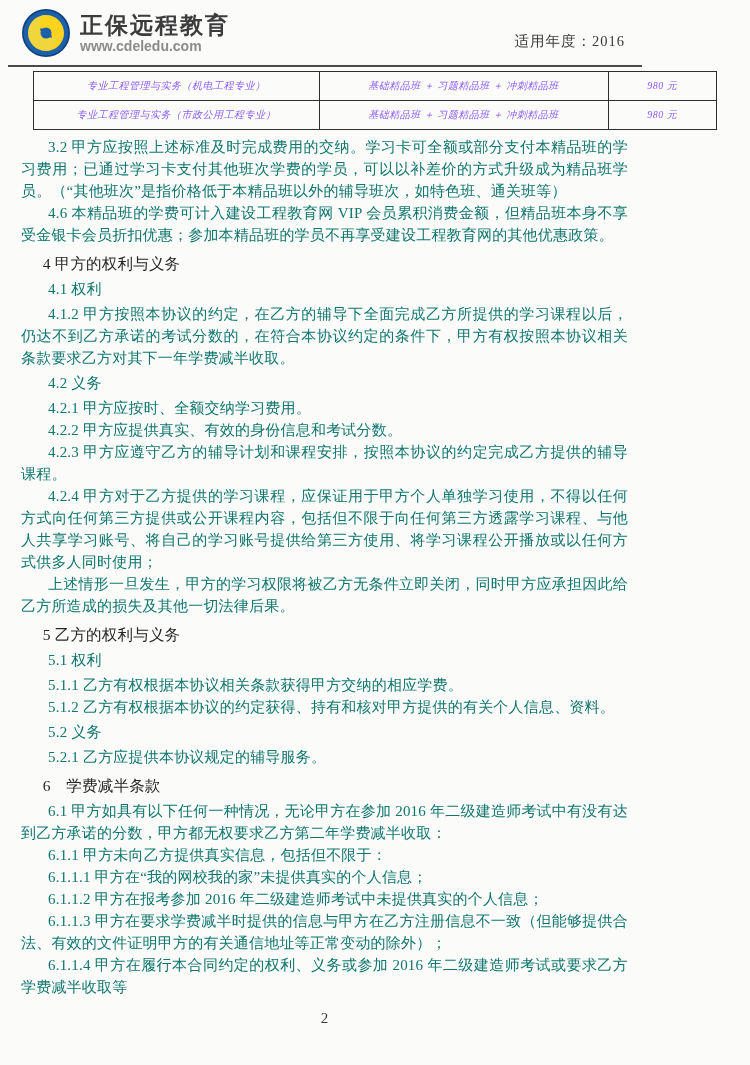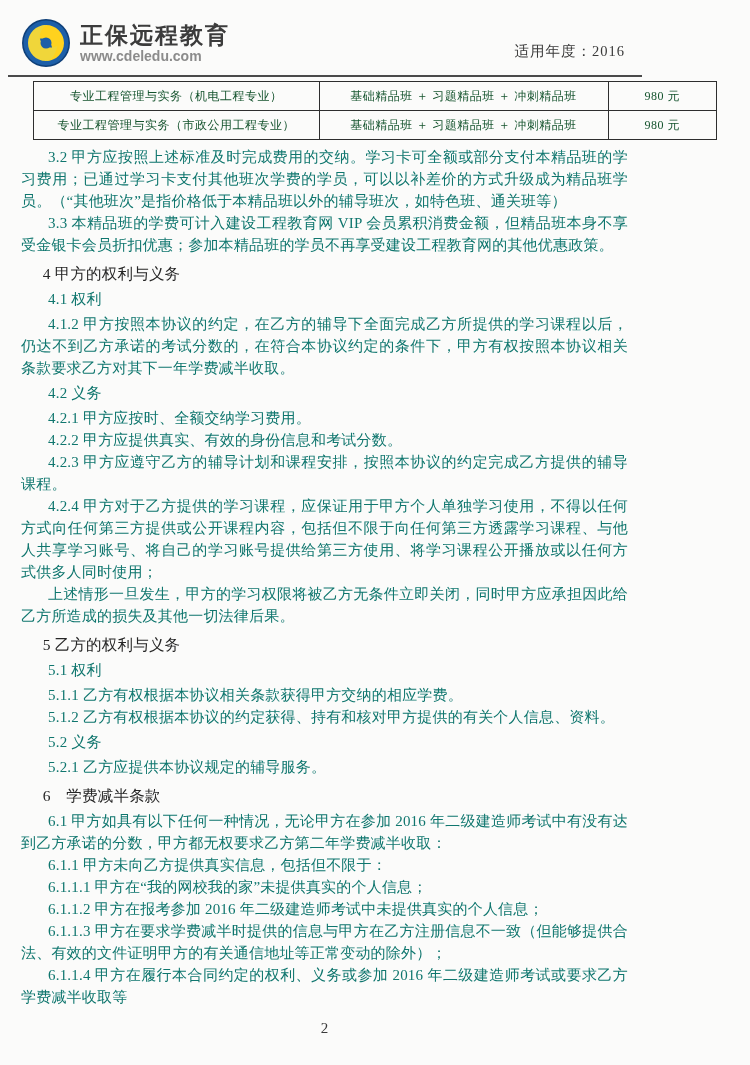--- a/index.html
+++ b/index.html
@@ -3,35 +3,35 @@
 <meta charset="utf-8">
 <style>
   html,body{margin:0;padding:0;}
   body{
     width:750px;height:1065px;
     background:#fbfbfa;
     font-family:"Liberation Serif", serif;
     color:#333;
     overflow:hidden;
   }
-  .page{box-sizing:border-box;width:650px;height:1065px;padding:16px 22px 0 21px;position:relative;}
+  .page{box-sizing:border-box;width:650px;height:1065px;padding:6px 22px 0 21px;position:relative;}
   
   .hdr{position:relative;height:56px;}
   .logo-row{display:flex;align-items:center;gap:9px;padding-top:2px;}
   .logo-svg{width:50px;height:50px;flex:0 0 auto;}
   .brand-col{display:flex;flex-direction:column;justify-content:center;}
   .brand-name{font-family:"Liberation Sans", sans-serif;font-weight:bold;font-size:23px;color:#3c3c3c;letter-spacing:2px;line-height:26px;}
   .brand-url{font-family:"Liberation Sans", sans-serif;font-weight:bold;font-size:14px;color:#8b8b8b;line-height:16px;}
   .year-label{position:absolute;right:3px;bottom:11px;font-size:14.5px;color:#3a3a3a;letter-spacing:1px;}
   .hdr-rule{border:none;border-top:2px solid #4a4a4a;margin:3px -14px 0 -13px;}
   
   table.price{border-collapse:collapse;margin:4px 0 6px 12px;width:684px;table-layout:fixed;}
   table.price td{
     border:1.6px solid #2e2e2e;height:28px;text-align:center;vertical-align:middle;
-    font-size:12px;color:#14532d;letter-spacing:.5px;padding:0 2px;white-space:nowrap;overflow:hidden;
+    font-size:10px;color:#8b5cf6;letter-spacing:.5px;padding:0 2px;white-space:nowrap;overflow:hidden;font-style:italic;
   }
   td.c-course{width:42%;}
   td.c-classes{width:42.5%;}
   td.c-price{width:15.5%;}
   
   .doc{margin-top:2px;}
   .doc p{margin:0;font-size:15px;line-height:22px;text-align:justify;text-indent:1.8em;color:#0f766e;letter-spacing:.2px;}
   .doc p.heading{font-weight:normal;font-size:15.5px;margin:7px 0 3px;text-indent:1.4em;color:#262626;}
   .doc p.sub{margin:3px 0;}
   .page-num{text-align:center;font-size:15px;color:#3a3a3a;margin-top:12px;}
@@ -69,21 +69,21 @@
         <tr>
           <td class="c-course">专业工程管理与实务（市政公用工程专业）</td>
           <td class="c-classes">基础精品班 ＋ 习题精品班 ＋ 冲刺精品班</td>
           <td class="c-price">980 元</td>
         </tr>
       </tbody>
   </table>
 
   <div class="doc" id="doc-blocks">
       <p class="para">3.2 甲方应按照上述标准及时完成费用的交纳。学习卡可全额或部分支付本精品班的学习费用；已通过学习卡支付其他班次学费的学员，可以以补差价的方式升级成为精品班学员。（“其他班次”是指价格低于本精品班以外的辅导班次，如特色班、通关班等）</p>
-      <p class="para">3.3 本精品班的学费可计入建设工程教育网 VIP 会员累积消费金额，但精品班本身不享受金银卡会员折扣优惠；参加本精品班的学员不再享受建设工程教育网的其他优惠政策。</p>
+      <p class="para">4.6 本精品班的学费可计入建设工程教育网 VIP 会员累积消费金额，但精品班本身不享受金银卡会员折扣优惠；参加本精品班的学员不再享受建设工程教育网的其他优惠政策。</p>
       <p class="heading">4 甲方的权利与义务</p>
       <p class="sub">4.1 权利</p>
       <p class="para">4.1.2 甲方按照本协议的约定，在乙方的辅导下全面完成乙方所提供的学习课程以后，仍达不到乙方承诺的考试分数的，在符合本协议约定的条件下，甲方有权按照本协议相关条款要求乙方对其下一年学费减半收取。</p>
       <p class="sub">4.2 义务</p>
       <p class="para">4.2.1 甲方应按时、全额交纳学习费用。</p>
       <p class="para">4.2.2 甲方应提供真实、有效的身份信息和考试分数。</p>
       <p class="para">4.2.3 甲方应遵守乙方的辅导计划和课程安排，按照本协议的约定完成乙方提供的辅导课程。</p>
       <p class="para">4.2.4 甲方对于乙方提供的学习课程，应保证用于甲方个人单独学习使用，不得以任何方式向任何第三方提供或公开课程内容，包括但不限于向任何第三方透露学习课程、与他人共享学习账号、将自己的学习账号提供给第三方使用、将学习课程公开播放或以任何方式供多人同时使用；</p>
       <p class="para">上述情形一旦发生，甲方的学习权限将被乙方无条件立即关闭，同时甲方应承担因此给乙方所造成的损失及其他一切法律后果。</p>
       <p class="heading">5 乙方的权利与义务</p>

